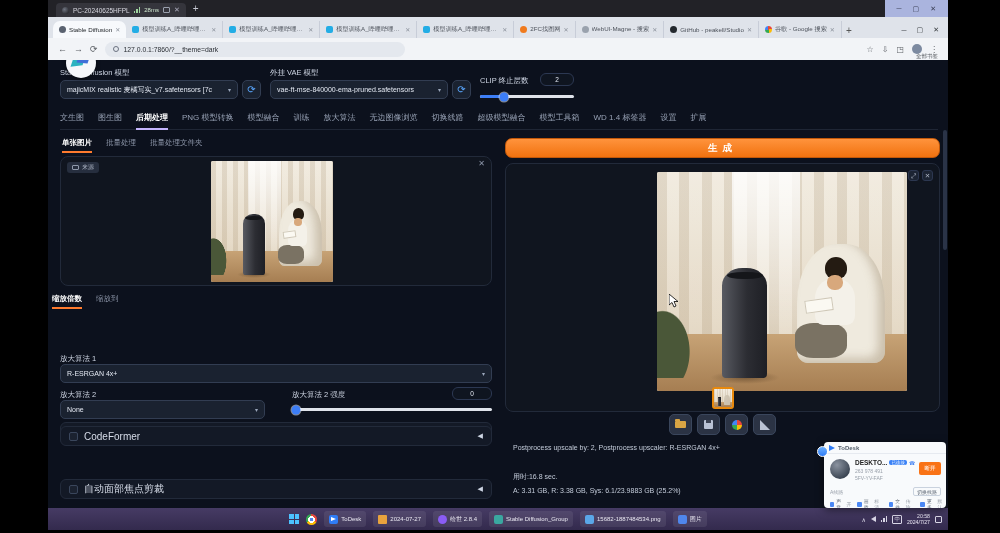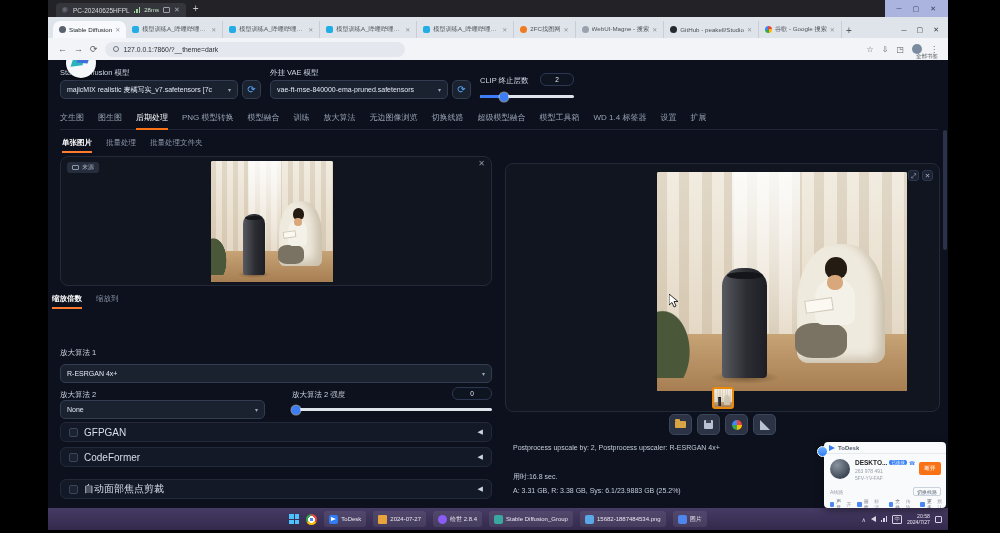--- a/index.html
+++ b/index.html
@@ -54,21 +54,21 @@
   .dd{position:absolute;height:19px;background:#1a2230;border:1px solid #323d52;border-radius:5px;display:flex;align-items:center;gap:4px;padding:0 6px;font-size:7px;color:#e3e8f2;overflow:hidden;white-space:nowrap}
   .dd .v{overflow:hidden;text-overflow:ellipsis}
   .dd .arrow{margin-left:auto;color:#9aa6ba;font-size:6px;flex:0 0 auto}
   .refresh-btn{position:absolute;width:19px;height:19px;background:#1a2230;border:1px solid #323d52;border-radius:5px;color:#59a7ff;font-size:10px;display:flex;align-items:center;justify-content:center}
   .valuebox{position:absolute;height:13px;background:#0f1520;border:1px solid #2c3852;border-radius:6px;color:#e3e8f2;font-size:6.5px;display:flex;align-items:center;justify-content:center}
   .slider{position:absolute;height:3px;background:#dfe3ea;border-radius:2px}
   .slider .fill{position:absolute;left:0;top:0;height:100%;background:#3d7ef7;border-radius:2px}
   .slider .knob{position:absolute;top:50%;transform:translate(-50%,-50%);width:9px;height:9px;border-radius:50%;background:#3d7ef7;box-shadow:0 0 0 1px rgba(255,255,255,.5)}
 
   .mtabs{position:absolute;left:12px;top:52px;right:10px;display:flex;gap:14px;font-size:8px;color:#97a1b4;border-bottom:1px solid #1f2635;padding-bottom:6px;white-space:nowrap}
-  .mtab.active{color:#fff;font-weight:normal;border-bottom:2px solid #f97316;margin-bottom:-7px;}
+  .mtab.active{color:#fff;font-weight:bold;border-bottom:2px solid #c4b5fd;margin-bottom:-7px;}
   .subtabs{position:absolute;display:flex;gap:14px;font-size:7.5px;color:#8b94a7;white-space:nowrap}
   .subtab.active{color:#fff;font-weight:bold;border-bottom:2px solid #ff7b2e;padding-bottom:3px}
 
   .panel{position:absolute;background:#10151f;border:1px solid #222a3a;border-radius:8px}
   .srcpill{position:absolute;left:6px;top:5px;display:flex;align-items:center;gap:3px;background:#262e3e;border-radius:3px;padding:1px 5px;font-size:6px;color:#aeb6c6}
   .pic-ic{width:7px;height:5px;border:1px solid #8f99ab;border-radius:1px}
   .frame-x{position:absolute;right:6px;top:2px;font-size:8px;color:#8b94a7}
   .sec-row{position:absolute;left:12px;width:432px;height:20px;background:#131926;border:1px solid #222a3a;border-radius:6px;display:flex;align-items:center;padding:0 8px;gap:6px}
   .cbx{width:9px;height:9px;background:#1b2230;border:1px solid #3a465c;border-radius:2px;flex:0 0 auto}
   .sec-lbl{font-size:10px;color:#d6dce8}
@@ -319,21 +319,21 @@
           <div class="sc-purifier"></div>
         </div>
       </div>
 
       <div class="subtabs" style="left:4px;top:234px">
         <span class="subtab active">缩放倍数</span>
         <span class="subtab">缩放到</span>
       </div>
 
 
-      <span class="lbl" style="left:12px;top:288px">放大算法 1</span>
+      <span class="lbl" style="left:12px;top:294px">放大算法 1</span>
       <div class="dd" style="left:12px;top:304px;width:432px">
         <span class="v">R-ESRGAN 4x+</span>
         <span class="arrow">▾</span>
       </div>
 
       <span class="lbl" style="left:12px;top:330px">放大算法 2</span>
       <div class="dd" style="left:12px;top:340px;width:205px">
         <span class="v">None</span>
         <span class="arrow">▾</span>
       </div>
@@ -342,31 +342,32 @@
       <div class="slider" style="left:244px;top:348px;width:200px">
         <div class="fill" style="width:2%"></div>
           <div class="knob" style="left:2%"></div>
       </div>
 
       <div class="sec-row" style="top:362px">
         <span class="cbx"></span>
         <span class="sec-lbl">GFPGAN</span>
         <span class="sec-arrow">◀</span>
       </div>
-      <div class="sec-row" style="top:387px">
+      <div class="sec-row" style="top:366px">
         <span class="cbx"></span>
         <span class="sec-lbl">CodeFormer</span>
         <span class="sec-arrow">◀</span>
       </div>
       <div class="sec-row" style="top:419px">
         <span class="cbx"></span>
         <span class="sec-lbl">自动面部焦点剪裁</span>
         <span class="sec-arrow">◀</span>
       </div>
 
+      <div class="gen-btn">生成</div>
 
       <div class="panel" style="left:457px;top:103px;width:435px;height:249px">
         <div style="position:absolute;right:6px;top:6px;display:flex;gap:3px">
           <span class="mini-btn">⤢</span>
           <span class="mini-btn">✕</span>
         </div>
         <div class="scene" style="left:151px;top:8px;width:250px;height:219px;border-radius:2px">
           <div class="sc-wall"></div>
           <div class="sc-light"></div>
           <div class="sc-floor"></div>

